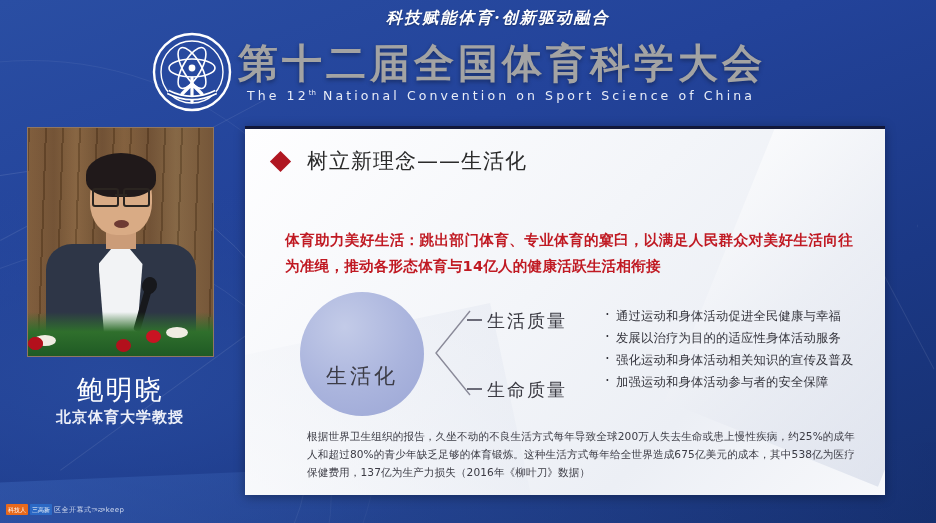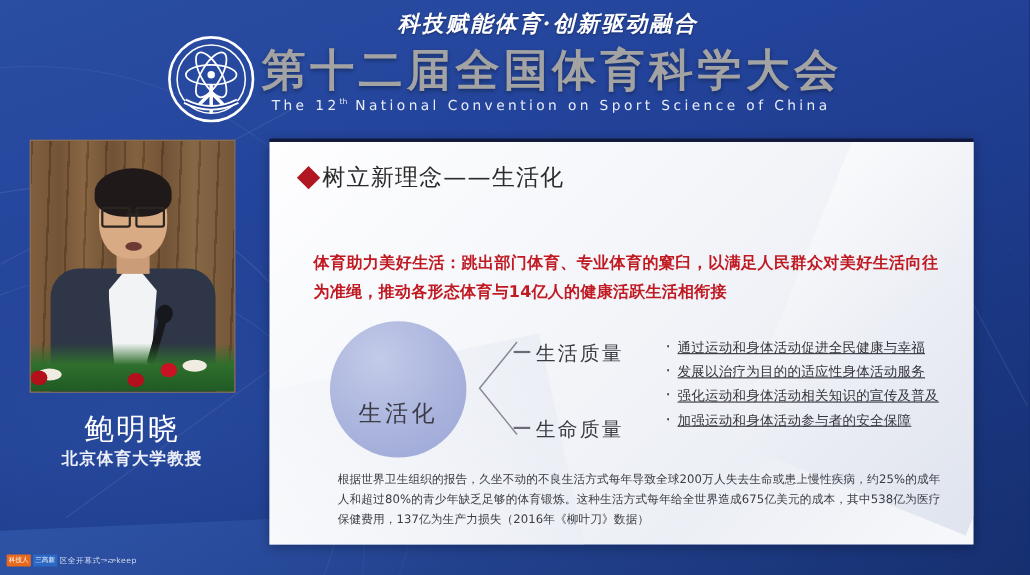--- a/index.html
+++ b/index.html
@@ -38,21 +38,21 @@
     clip-path:polygon(0 55%,100% 10%,100% 100%,0 100%);
   }
   
   .header{position:absolute;left:0;top:0;width:936px;height:118px;}
   .emblem{
     position:absolute;left:152px;top:32px;width:80px;height:80px;
   }
   .emblem svg{display:block;}
   .hdr-script{
     position:absolute;left:0;right:0;top:8px;text-align:center;
-    color:#ffffff;font-size:20px;letter-spacing:2px;font-weight:bold;
+    color:#ffffff;font-size:16px;letter-spacing:2px;font-weight:bold;
     font-family:"DejaVu Serif","Liberation Serif",serif;
     font-style:italic;
     text-shadow:0 1px 2px rgba(0,0,0,.35);
     padding-left:60px;
   }
   .hdr-main{
     position:absolute;left:0;right:0;top:36px;text-align:center;
     color:#a3a3a3;font-size:40px;font-weight:bold;letter-spacing:4px;
     padding-left:68px;
     text-shadow:0 2px 4px rgba(0,0,0,.35);
@@ -148,21 +148,21 @@
     transform:rotate(22deg);
   }
   .panel:after{
     content:"";position:absolute;left:-60px;bottom:-140px;width:340px;height:300px;
     background:linear-gradient(60deg,rgba(255,255,255,.75),rgba(216,222,235,.3));
     transform:rotate(-12deg);
   }
   .panel > *{position:relative;z-index:2;}
   .slide-title{
     position:absolute;left:28px;top:18px;font-size:21px;color:#2b2b2b;
-    letter-spacing:1px;display:flex;align-items:center;gap:5px;
+    letter-spacing:1px;display:flex;align-items:center;gap:19px;
   }
   .diamond{
     width:15px;height:15px;background:#b01722;transform:rotate(45deg);
     display:inline-block;flex:0 0 auto;
   }
   .red-para{
     position:absolute;left:40px;top:98px;width:568px;
     color:#c01a23;font-size:14.6px;line-height:26px;font-weight:bold;text-align:justify;
     letter-spacing:.2px;
   }
@@ -178,21 +178,21 @@
     position:absolute;left:242px;font-size:18px;color:#3a3a42;letter-spacing:2px;
   }
   .lbl.l1{top:180px;}
   .lbl.l2{top:249px;}
   .dash{position:absolute;left:222px;width:15px;height:1.5px;background:#6b6b78;}
   .dash.d1{top:190px;}
   .dash.d2{top:259px;}
   .bullets{position:absolute;left:360px;top:176px;width:268px;}
   .bullets li{
     list-style:none;font-size:12.3px;color:#34343c;line-height:22px;letter-spacing:.2px;
-    position:relative;padding-left:11px;text-decoration:underline;
+    position:relative;padding-left:11px;
   }
   .bullets li:before{content:"·";position:absolute;left:0;top:-1px;font-size:15px;color:#34343c;}
   .bullets{margin:0;padding:0;}
   .note{
     position:absolute;left:62px;top:298px;width:548px;
     font-size:10.6px;color:#3b3b44;line-height:18px;text-align:justify;letter-spacing:.1px;
   }
 </style>
 </head>
 <body>

